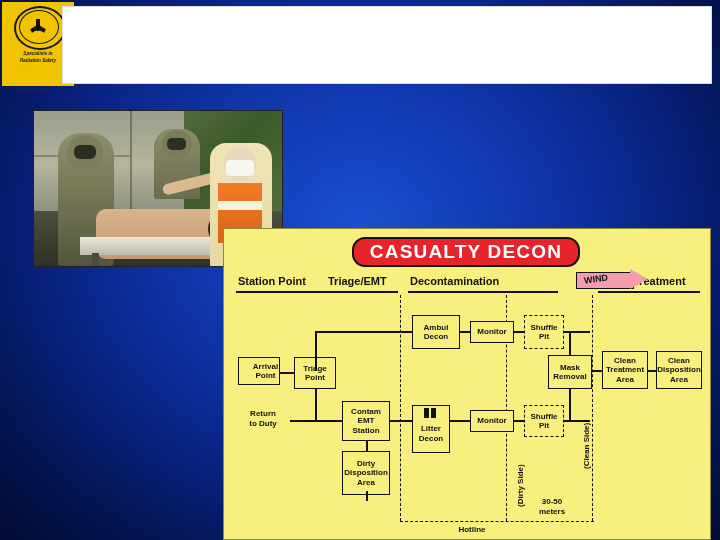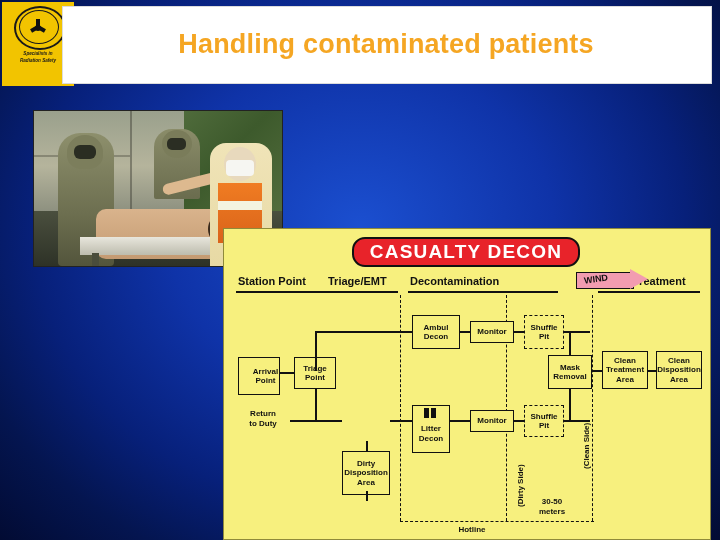--- a/index.html
+++ b/index.html
@@ -342,21 +342,20 @@
       <span></span>
         <span></span>
         <span></span>
         <span class="dot"></span>
     </div>
     <div class="caption">Specialists in</div>
     <div class="caption" style="top:55px;">Radiation Safety</div>
   </div>
 
   <div id="title-bar"></div>
-  <div id="title-text">Handling contaminated patients</div>
 
   <div id="photo">
     <div class="wall"></div>
     <div class="wall-seam"></div>
     <div class="wall-seam2"></div>
     <div class="green-drape"></div>
     <div class="floor"></div>
     <div class="suit-l">
       <div class="hood"></div>
         <div class="visor"></div>
@@ -407,37 +406,40 @@
     <div class="dbox" style="left:188px; top:86px; width:48px; height:34px;">
       <span>Ambul<br>Decon</span>
     </div>
     <div class="dbox" style="left:246px; top:92px; width:44px; height:22px;">
       <span>Monitor</span>
     </div>
     <div class="dbox" style="left:300px; top:86px; width:40px; height:34px; border-style:dashed;">
       <span>Shuffle<br>Pit</span>
     </div>
 
-    <div class="dbox" style="left:14px; top:128px; width:42px; height:38px;padding-left:14px;">
+    <div class="dbox" style="left:14px; top:128px; width:42px; height:28px;padding-left:14px;">
       <span>Arrival<br>Point</span>
     </div>
     <div class="dbox" style="left:70px; top:128px; width:42px; height:32px;">
       <span>Triage<br>Point</span>
     </div>
     <div class="dbox" style="left:324px; top:126px; width:44px; height:34px;">
       <span>Mask<br>Removal</span>
     </div>
     <div class="dbox" style="left:378px; top:122px; width:46px; height:38px;">
       <span>Clean<br>Treatment<br>Area</span>
     </div>
     <div class="dbox" style="left:432px; top:122px; width:46px; height:38px;">
       <span>Clean<br>Disposition<br>Area</span>
     </div>
 
     <div class="lbl" style="left:14px; top:180px; width:50px;">Return<br>to Duty</div>
+    <div class="dbox" style="left:118px; top:172px; width:48px; height:40px;">
+      <span>Contam<br>EMT<br>Station</span>
+    </div>
     <div class="dbox" style="left:188px; top:176px; width:38px; height:48px;">
       <span style="margin-top:9px;">Litter<br>Decon</span>
     </div>
     <div class="litter-icon" style="left:200px; top:179px;">
         <i></i>
         <i></i>
       </div>
     <div class="dbox" style="left:246px; top:181px; width:44px; height:22px;">
       <span>Monitor</span>
     </div>

